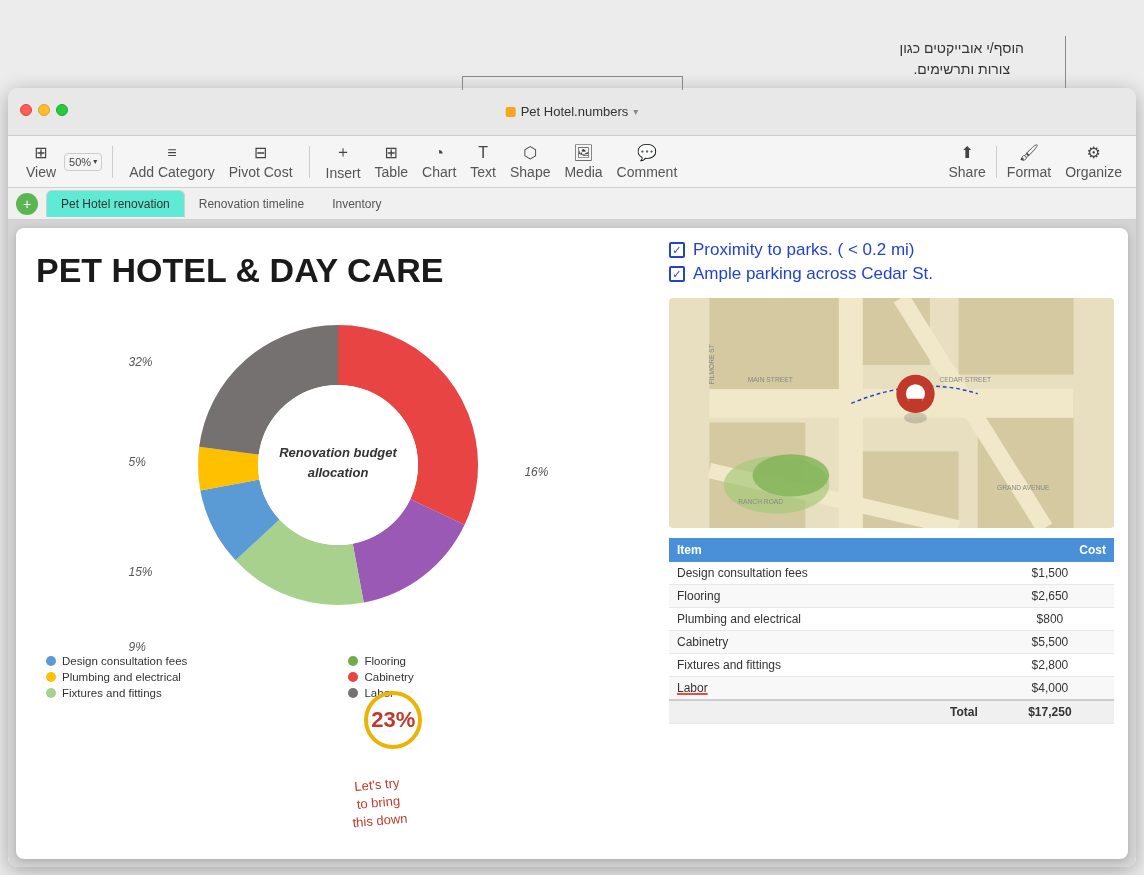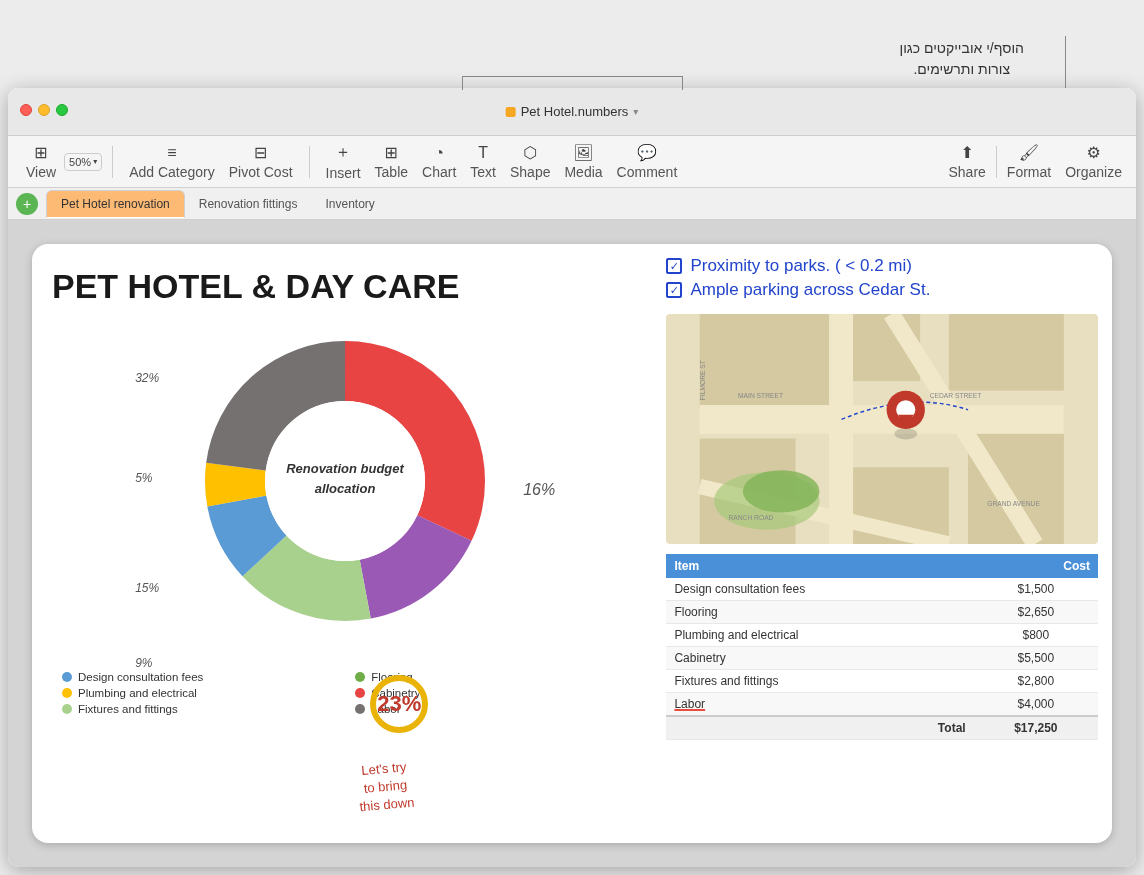--- a/index.html
+++ b/index.html
@@ -178,21 +178,21 @@
       height: 28px;
       padding: 0 14px;
       display: flex;
       align-items: center;
       font-size: 12px;
       cursor: pointer;
       border-radius: 6px 6px 0 0;
       white-space: nowrap;
     }
     .tab.active {
-      background: #fdba74;
+      background: #5eead4;
       color: #333;
       font-weight: 500;
       border: 1px solid #d0d0d0;
       border-bottom: 1px solid #fff;
       margin-bottom: -1px;
       align-items: center;
     }
     .tab.inactive {
       color: #555;
       background: transparent;
@@ -202,22 +202,22 @@
     .main-content {
       flex: 1;
       overflow: hidden;
       display: flex;
       position: relative;
       background: #d4d4d4;
     }
     .canvas {
       flex: 1;
       background: #fff;
-      margin: 24px;
-      border-radius: 16px;
+      margin: 8px;
+      border-radius: 8px;
       box-shadow: 0 2px 8px rgba(0,0,0,0.2);
       position: relative;
       overflow: hidden;
     }
 
     
     .left-panel {
       position: absolute;
       top: 0;
       left: 0;
@@ -350,21 +350,21 @@
     }
 
     
     .callout-23 {
       position: absolute;
       bottom: 110px;
       left: 54%;
       font-size: 22px;
       font-weight: 700;
       color: #c0392b;
-      border: 6px solid #eab308;
+      border: 4px solid #eab308;
       border-radius: 50%;
       width: 58px;
       height: 58px;
       display: flex;
       align-items: center;
       justify-content: center;
     }
     .handwritten-callout {
       position: absolute;
       bottom: 28px;
@@ -489,21 +489,21 @@
       </div>
     </div>
   </div>
 
   <div class="tabbar">
     <div class="add-sheet-btn">+</div>
     <div class="tab active">
       <span>Pet Hotel renovation</span>
     </div>
     <div class="tab inactive">
-      <span>Renovation fittings</span>
+      <span>Renovation timeline</span>
     </div>
     <div class="tab inactive">
       <span>Inventory</span>
     </div>
   </div>
 
   <div class="main-content">
     <div class="canvas">
 
       <div class="left-panel">
@@ -511,21 +511,21 @@
 
         <div style="position:relative; width:420px; margin: 0 auto; font-style: italic;">
 
           <div style="position:absolute; left:0; top:60px; display:flex; flex-direction:column; gap:0; font-size:12px; color:#555;">
             <div style="position:absolute; top:0;"><span>32%</span></div>
             <div style="position:absolute; top:100px;"><span>5%</span></div>
             <div style="position:absolute; top:210px;"><span>15%</span></div>
             <div style="position:absolute; top:285px;"><span>9%</span></div>
           </div>
 
-          <div style="position:absolute; right:0; top:170px; font-size:16px; color:#555;"><span>16%</span></div>
+          <div style="position:absolute; right:0; top:170px; font-size:12px; color:#555;"><span>16%</span></div>
 
           <div style="margin-left:40px; margin-right:40px; position:relative;">
             <svg width="340" height="340" viewBox="0 0 340 340" class="donut-svg">
 
               <circle cx="170" cy="170" r="110" fill="none" stroke="#eee" stroke-width="60"></circle>
 
               <circle cx="170" cy="170" r="110" fill="none" stroke="#e84444" stroke-width="60" stroke-dasharray="221.2 469.95" stroke-dashoffset="0" transform="rotate(-90 170 170)"></circle>
 
               <circle cx="170" cy="170" r="110" fill="none" stroke="#9b59b6" stroke-width="60" stroke-dasharray="103.7 587.45" stroke-dashoffset="-221.2" transform="rotate(-90 170 170)"></circle>
 

